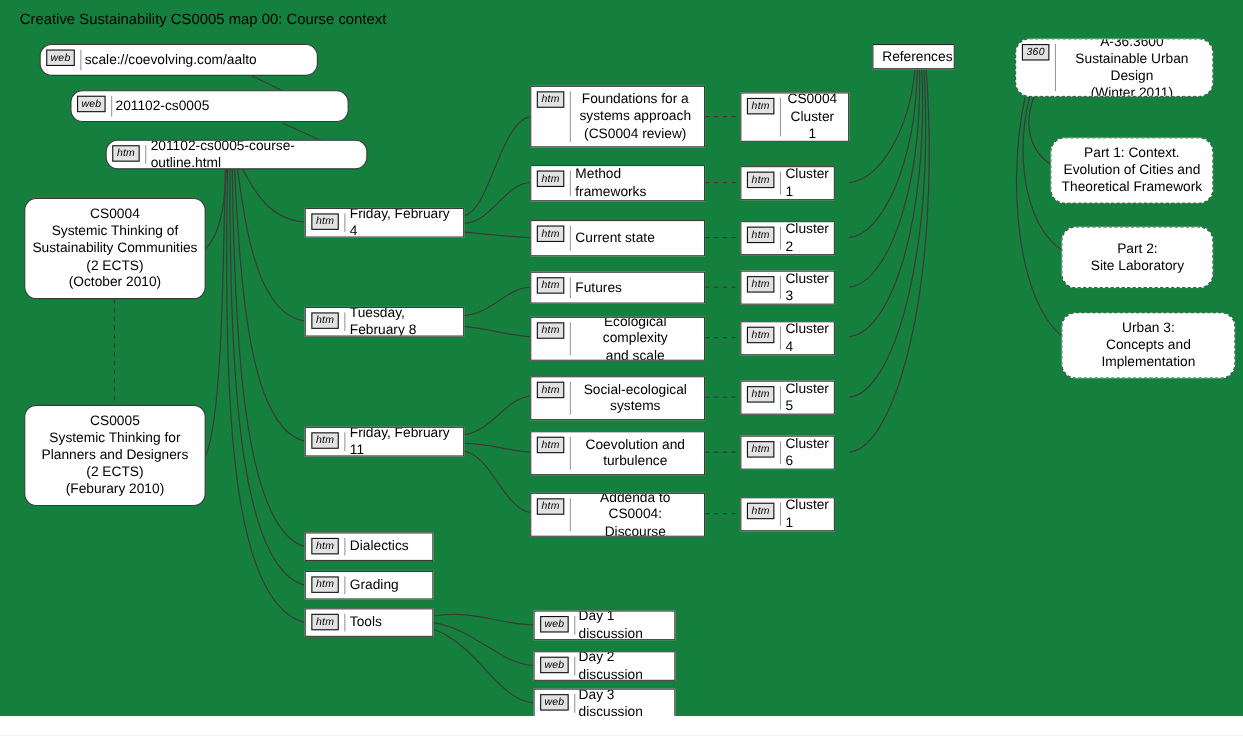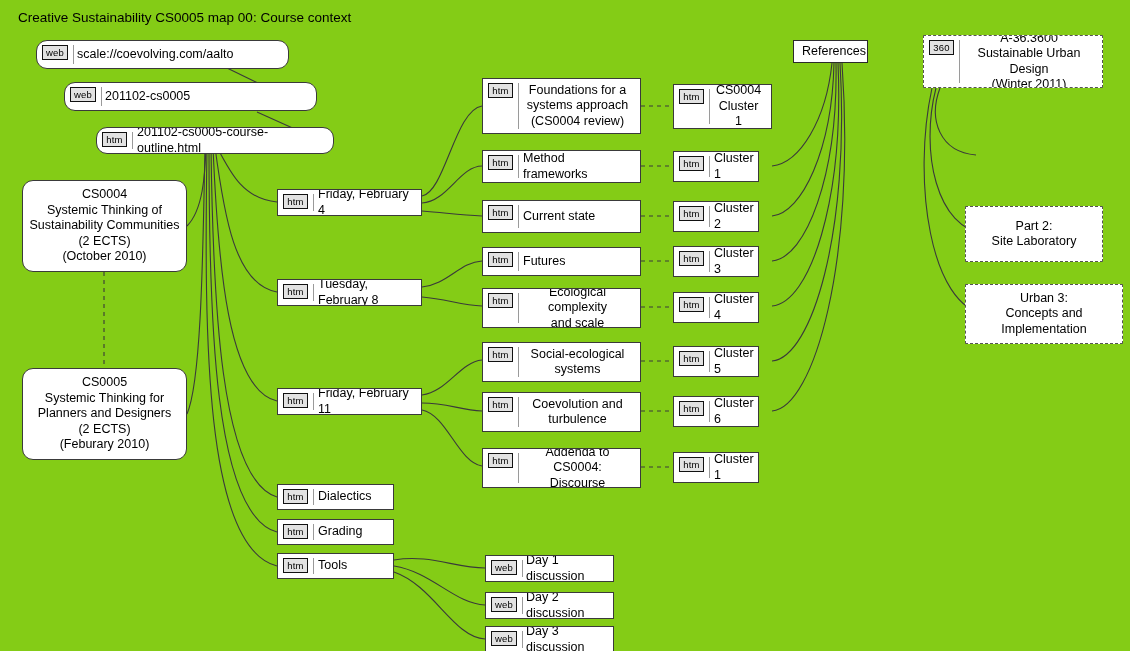--- a/index.html
+++ b/index.html
@@ -9,21 +9,21 @@
   }
   body {
     font-family: "Liberation Sans", sans-serif;
     color: #000000;
   }
   #canvas {
     position: relative;
     width: 1130px;
     height: 651px;
     overflow: hidden;
-    background: #84cc16;
+    background: #15803d;
   }
   #edges {
     position: absolute;
     left: 0;
     top: 0;
     width: 1130px;
     height: 669px;
     pointer-events: none;
   }
   .title {
@@ -42,32 +42,33 @@
     display: flex;
     align-items: center;
     overflow: hidden;
   }
   .node.rounded {
     border-radius: 11px;
   }
   .node.dashed {
     border-style: dashed;
     border-color: #555555;
-    border-radius: 1px;
+    border-radius: 13px;
   }
   .node.plain {
     border-color: #2b2b2b;
   }
   .badgewrap {
     position: absolute;
     left: 5px;
     top: 4px;
     display: flex;
     align-items: flex-start;
     height: calc(100% - 8px);
+    font-style: italic;
   }
   .badge {
     box-sizing: border-box;
     height: 15px;
     min-width: 25px;
     padding: 0 3px;
     border: 1.6px solid #111111;
     background: #e2e2e2;
     font-size: 9.5px;
     line-height: 12px;
@@ -418,20 +419,25 @@
   <div class="node dashed hasbadge" style="left:923px; top:35px; width:180px; height:53px;">
     <span class="badgewrap">
         <span class="badge">360</span>
         <span class="divider"></span>
       </span>
     <span class="label">A-36.3600
 Sustainable Urban Design
 (Winter 2011)</span>
   </div>
 
+  <div class="node dashed" style="left:955px; top:125px; width:148px; height:60px;">
+    <span class="label">Part 1: Context.
+Evolution of Cities and
+Theoretical Framework</span>
+  </div>
 
   <div class="node dashed" style="left:965px; top:206px; width:138px; height:56px;">
     <span class="label">Part 2:
 Site Laboratory</span>
   </div>
 
   <div class="node dashed" style="left:965px; top:284px; width:158px; height:60px;">
     <span class="label">Urban 3:
 Concepts and
 Implementation</span>

